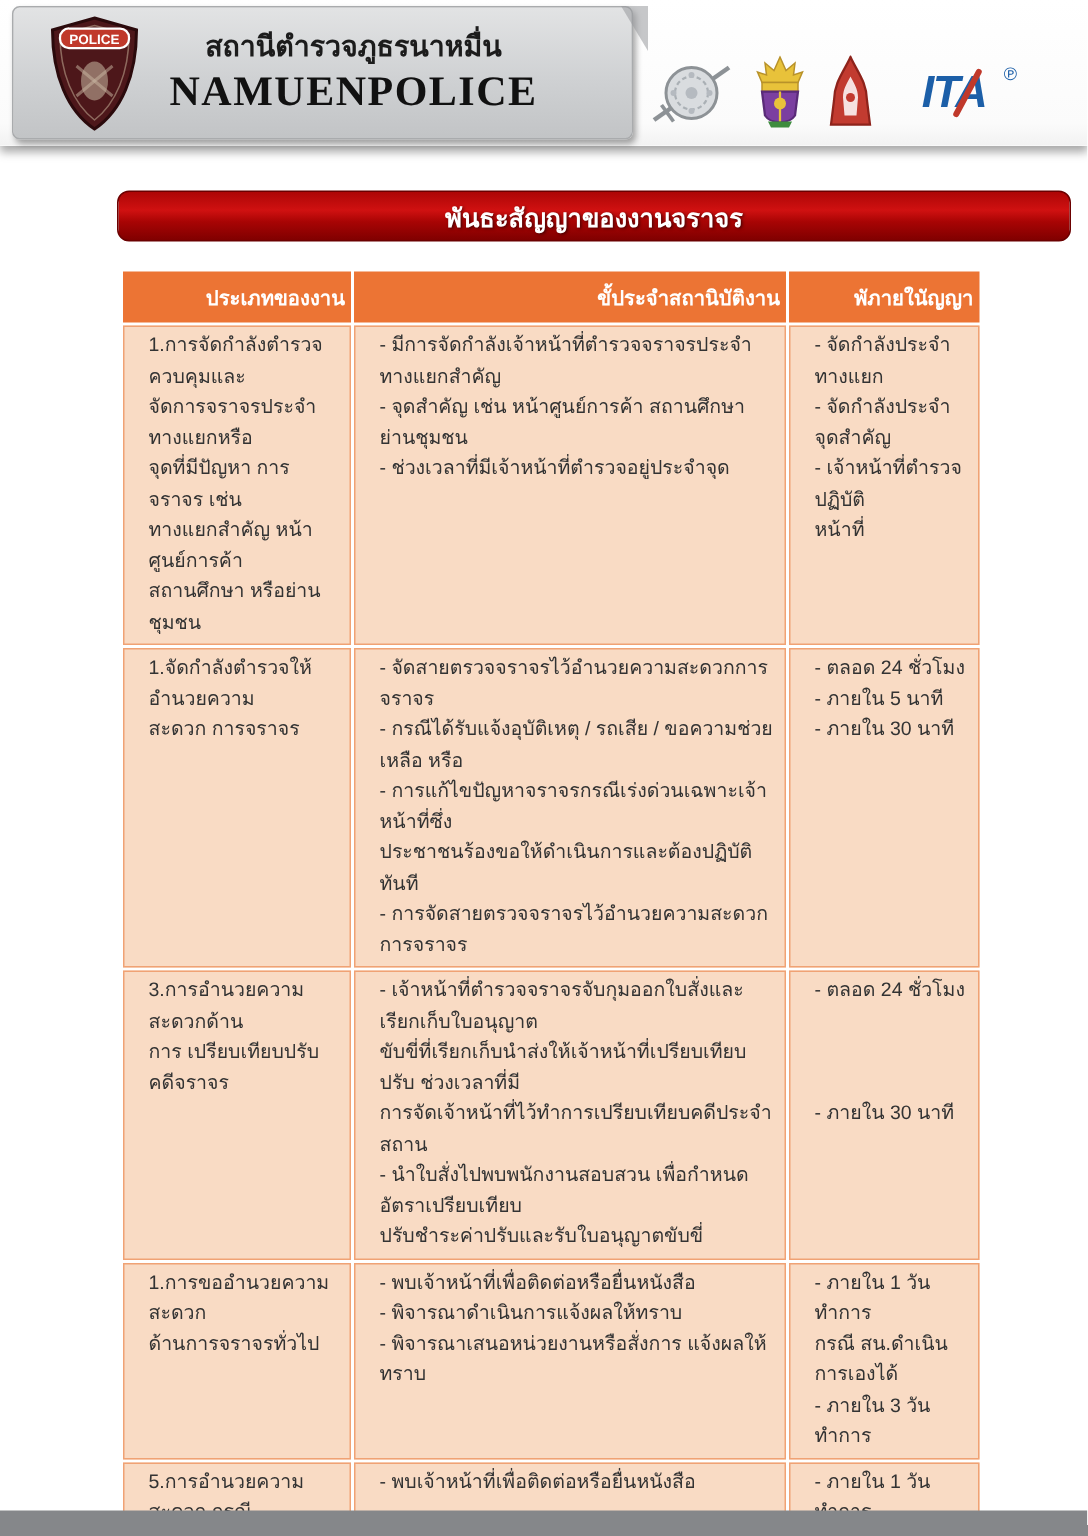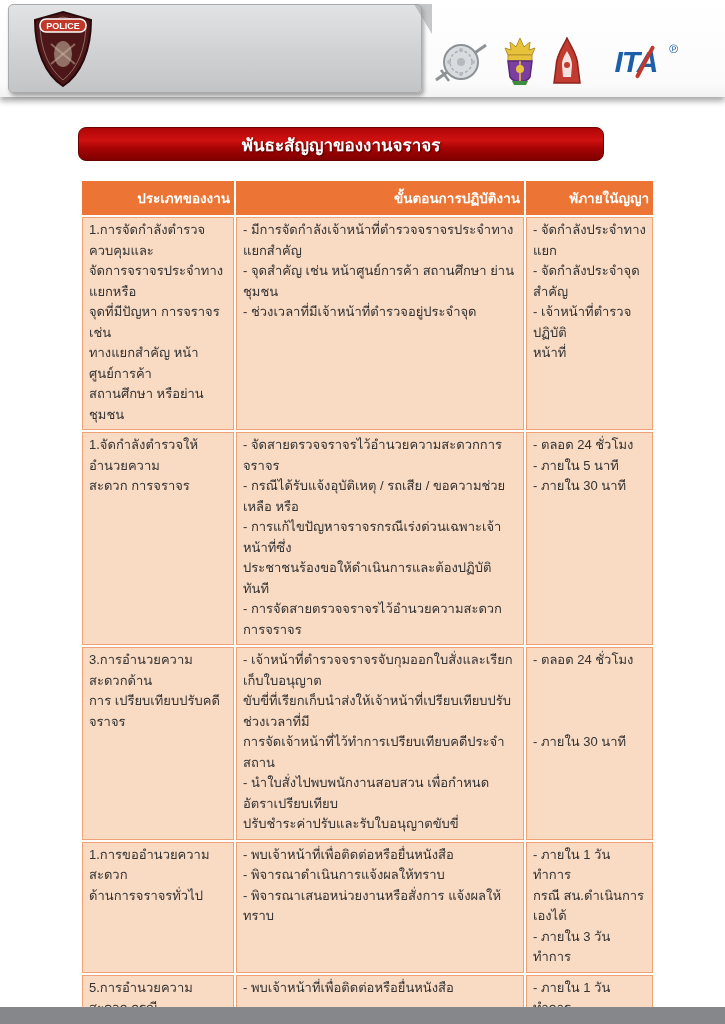--- a/index.html
+++ b/index.html
@@ -33,34 +33,34 @@
 
   
   .logo-ita { position:relative; width:80px; height:40px; }
   .ita-text { font-size:30px; font-weight:bold; font-style:italic; color:#1c5fa8;
     letter-spacing:-1px; line-height:40px; }
   .ita-slash { position:absolute; left:47px; top:2px; width:4px; height:36px;
     background:#c0392b; transform:rotate(28deg); border-radius:2px; }
   .ita-mark { position:absolute; right:-2px; top:0; font-size:12px; color:#1c5fa8; }
 
   
-  .banner { position:absolute; left:78px; top:127px; width:526px; height:34px;
+  .banner { position:absolute; left:78px; top:127px; width:636px; height:34px;
     border-radius:8px; border:1px solid #6b0000;
     background:linear-gradient(180deg,#ad0606 0%,#d01111 38%,#a80404 62%,#800000 100%);
     display:flex; align-items:center; justify-content:center;
     color:#fff; font-weight:bold; font-size:17px; text-shadow:1px 1px 2px rgba(0,0,0,.55); }
 
   
   table.commit { position:absolute; left:80px; top:179px; width:567px;
     border-collapse:separate; border-spacing:2px; table-layout:fixed;
     background:#ffffff; }
   table.commit th { background:#ec7434; color:#ffffff; font-size:13.5px; font-weight:bold;
     padding:6px 4px; text-align:right; }
   table.commit td { background:#f9dbc4; border:1px solid #f0a274;
-    vertical-align:top; padding:2px 6px 4px 6px;
+    vertical-align:top; padding:2px 6px 4px 16px;
     font-size:13px; line-height:20.5px; color:#333333; white-space:pre-line; }
   col.c1 { width:152px; } col.c2 { width:288px; } col.c3 { width:127px; }
 
   
   .bottom-bar { position:absolute; left:0; bottom:0; width:725px; height:17px;
     background:#85878a; }
 </style>
 </head>
 <body>
 
@@ -71,20 +71,24 @@
     <div class="station-plate">
       <svg class="badge-svg" width="64" height="78" viewBox="0 0 64 78">
         <path d="M32 2 L60 10 C60 40 50 64 32 76 C14 64 4 40 4 10 Z" fill="#4d171a" stroke="#2b0a0c" stroke-width="2"></path>
         <path d="M32 7 L55 13 C55 39 46 59 32 70 C18 59 9 39 9 13 Z" fill="none" stroke="#b9a08a" stroke-width="1" opacity="0.6"></path>
         <ellipse cx="32" cy="44" rx="9" ry="13" fill="#cbb9a4" opacity="0.55"></ellipse>
         <line x1="20" y1="34" x2="44" y2="54" stroke="#cbb9a4" stroke-width="2" opacity="0.5"></line>
         <line x1="44" y1="34" x2="20" y2="54" stroke="#cbb9a4" stroke-width="2" opacity="0.5"></line>
         <rect x="9" y="9" width="46" height="13" rx="6" fill="#c0392b" stroke="#ffffff" stroke-width="1.5"></rect>
         <text x="32" y="19" text-anchor="middle" font-size="9" font-weight="bold" fill="#ffffff" font-family="Liberation Sans, sans-serif">POLICE</text>
       </svg>
+      <div class="plate-names">
+        <div class="plate-name-th">สถานีตำรวจภูธรนาหมื่น</div>
+        <div class="plate-name-en">NAMUENPOLICE</div>
+      </div>
     </div>
 
     <div class="logos">
 
       <span class="logo">
         <svg width="56" height="48" viewBox="0 0 56 48">
           <line x1="3" y1="42" x2="53" y2="7" stroke="#8d9296" stroke-width="3"></line>
           <line x1="8" y1="32" x2="16" y2="43" stroke="#8d9296" stroke-width="2.5"></line>
           <circle cx="28" cy="24" r="17" fill="#d9dcdf" stroke="#8d9296" stroke-width="2"></circle>
           <circle cx="28" cy="24" r="11" fill="none" stroke="#aab0b5" stroke-width="1.5" stroke-dasharray="3 2"></circle>
@@ -129,21 +133,21 @@
 
   <table class="commit">
     <colgroup>
         <col class="c1">
         <col class="c2">
         <col class="c3">
       </colgroup>
     <thead>
       <tr>
         <th>ประเภทของงาน</th>
-        <th>ขั้นตอนการปฏิบัติงาน</th>
+        <th>ขั้ประจำสถานิบัติงาน</th>
         <th>พัภายในัญญา</th>
       </tr>
     </thead>
     <tbody>
       <tr>
         <td>1.การจัดกำลังตำรวจควบคุมและ
 จัดการจราจรประจำทางแยกหรือ
 จุดที่มีปัญหา การจราจร เช่น
 ทางแยกสำคัญ หน้าศูนย์การค้า
 สถานศึกษา หรือย่านชุมชน</td>

